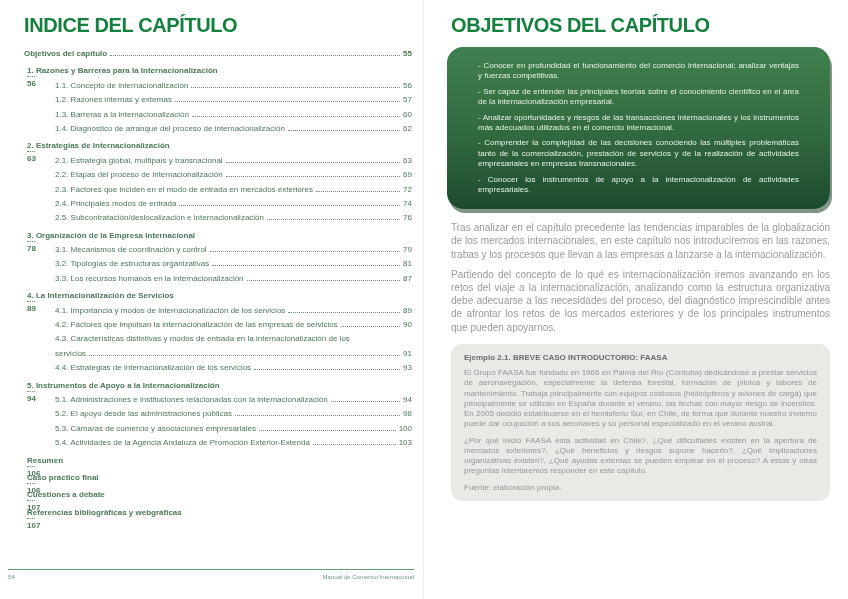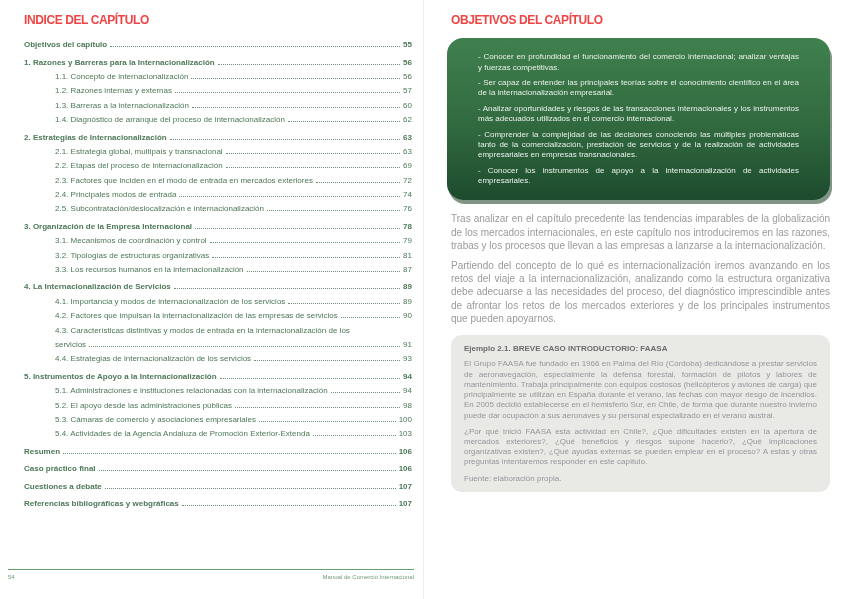--- a/index.html
+++ b/index.html
@@ -7,32 +7,32 @@
     position:relative;width:848px;height:599px;background:#ffffff;
     font-family:"Liberation Sans",sans-serif;overflow:hidden;
     outline:1px solid #ececec;
   }
   .page{position:absolute;top:0;height:599px;width:424px;box-sizing:border-box;}
   .page-left{left:0;padding:14px 12px 0 24px;}
   .page-right{left:424px;padding:14px 18px 0 27px;}
   .gutter{position:absolute;left:423px;top:0;width:1px;height:599px;background:linear-gradient(to right,#f2f2f2,#e9e9e9);}
 
   .page-title{
-    font-size:12px;font-weight:bold;color:#ef4444;letter-spacing:-0.4px;
+    font-size:20px;font-weight:bold;color:#15803d;letter-spacing:-0.4px;
     margin:0 0 11px 0;line-height:1.1;
   }
 
   
   .toc{margin-top:13px;}
   .toc-row{
     display:flex;align-items:baseline;height:14.4px;
     font-size:8px;color:#4d7958;line-height:10px;white-space:nowrap;
   }
   .toc-row.lvl0{font-weight:bold;}
-  .toc-row.lvl0:not(:first-child){margin-top:3px;}
+  .toc-row.lvl0:not(:first-child){margin-top:3px;flex-direction:column;}
   .toc-row.lvl1{padding-left:31px;font-weight:normal;}
   .toc-leader{flex:1;border-bottom:1px dotted #6b9378;margin:0 3px 2px 3px;min-width:8px;}
   .toc-row.no-page .toc-leader{border-bottom:none;}
   .toc-page{text-align:left;}
 
   
   .obj-box{
     margin-top:6px;margin-left:-4px;
     background:linear-gradient(to bottom,#40804e 0%,#31693f 55%,#1c4b2d 100%);
     border-radius:16px;padding:9px 31px;color:#e9f1e9;

